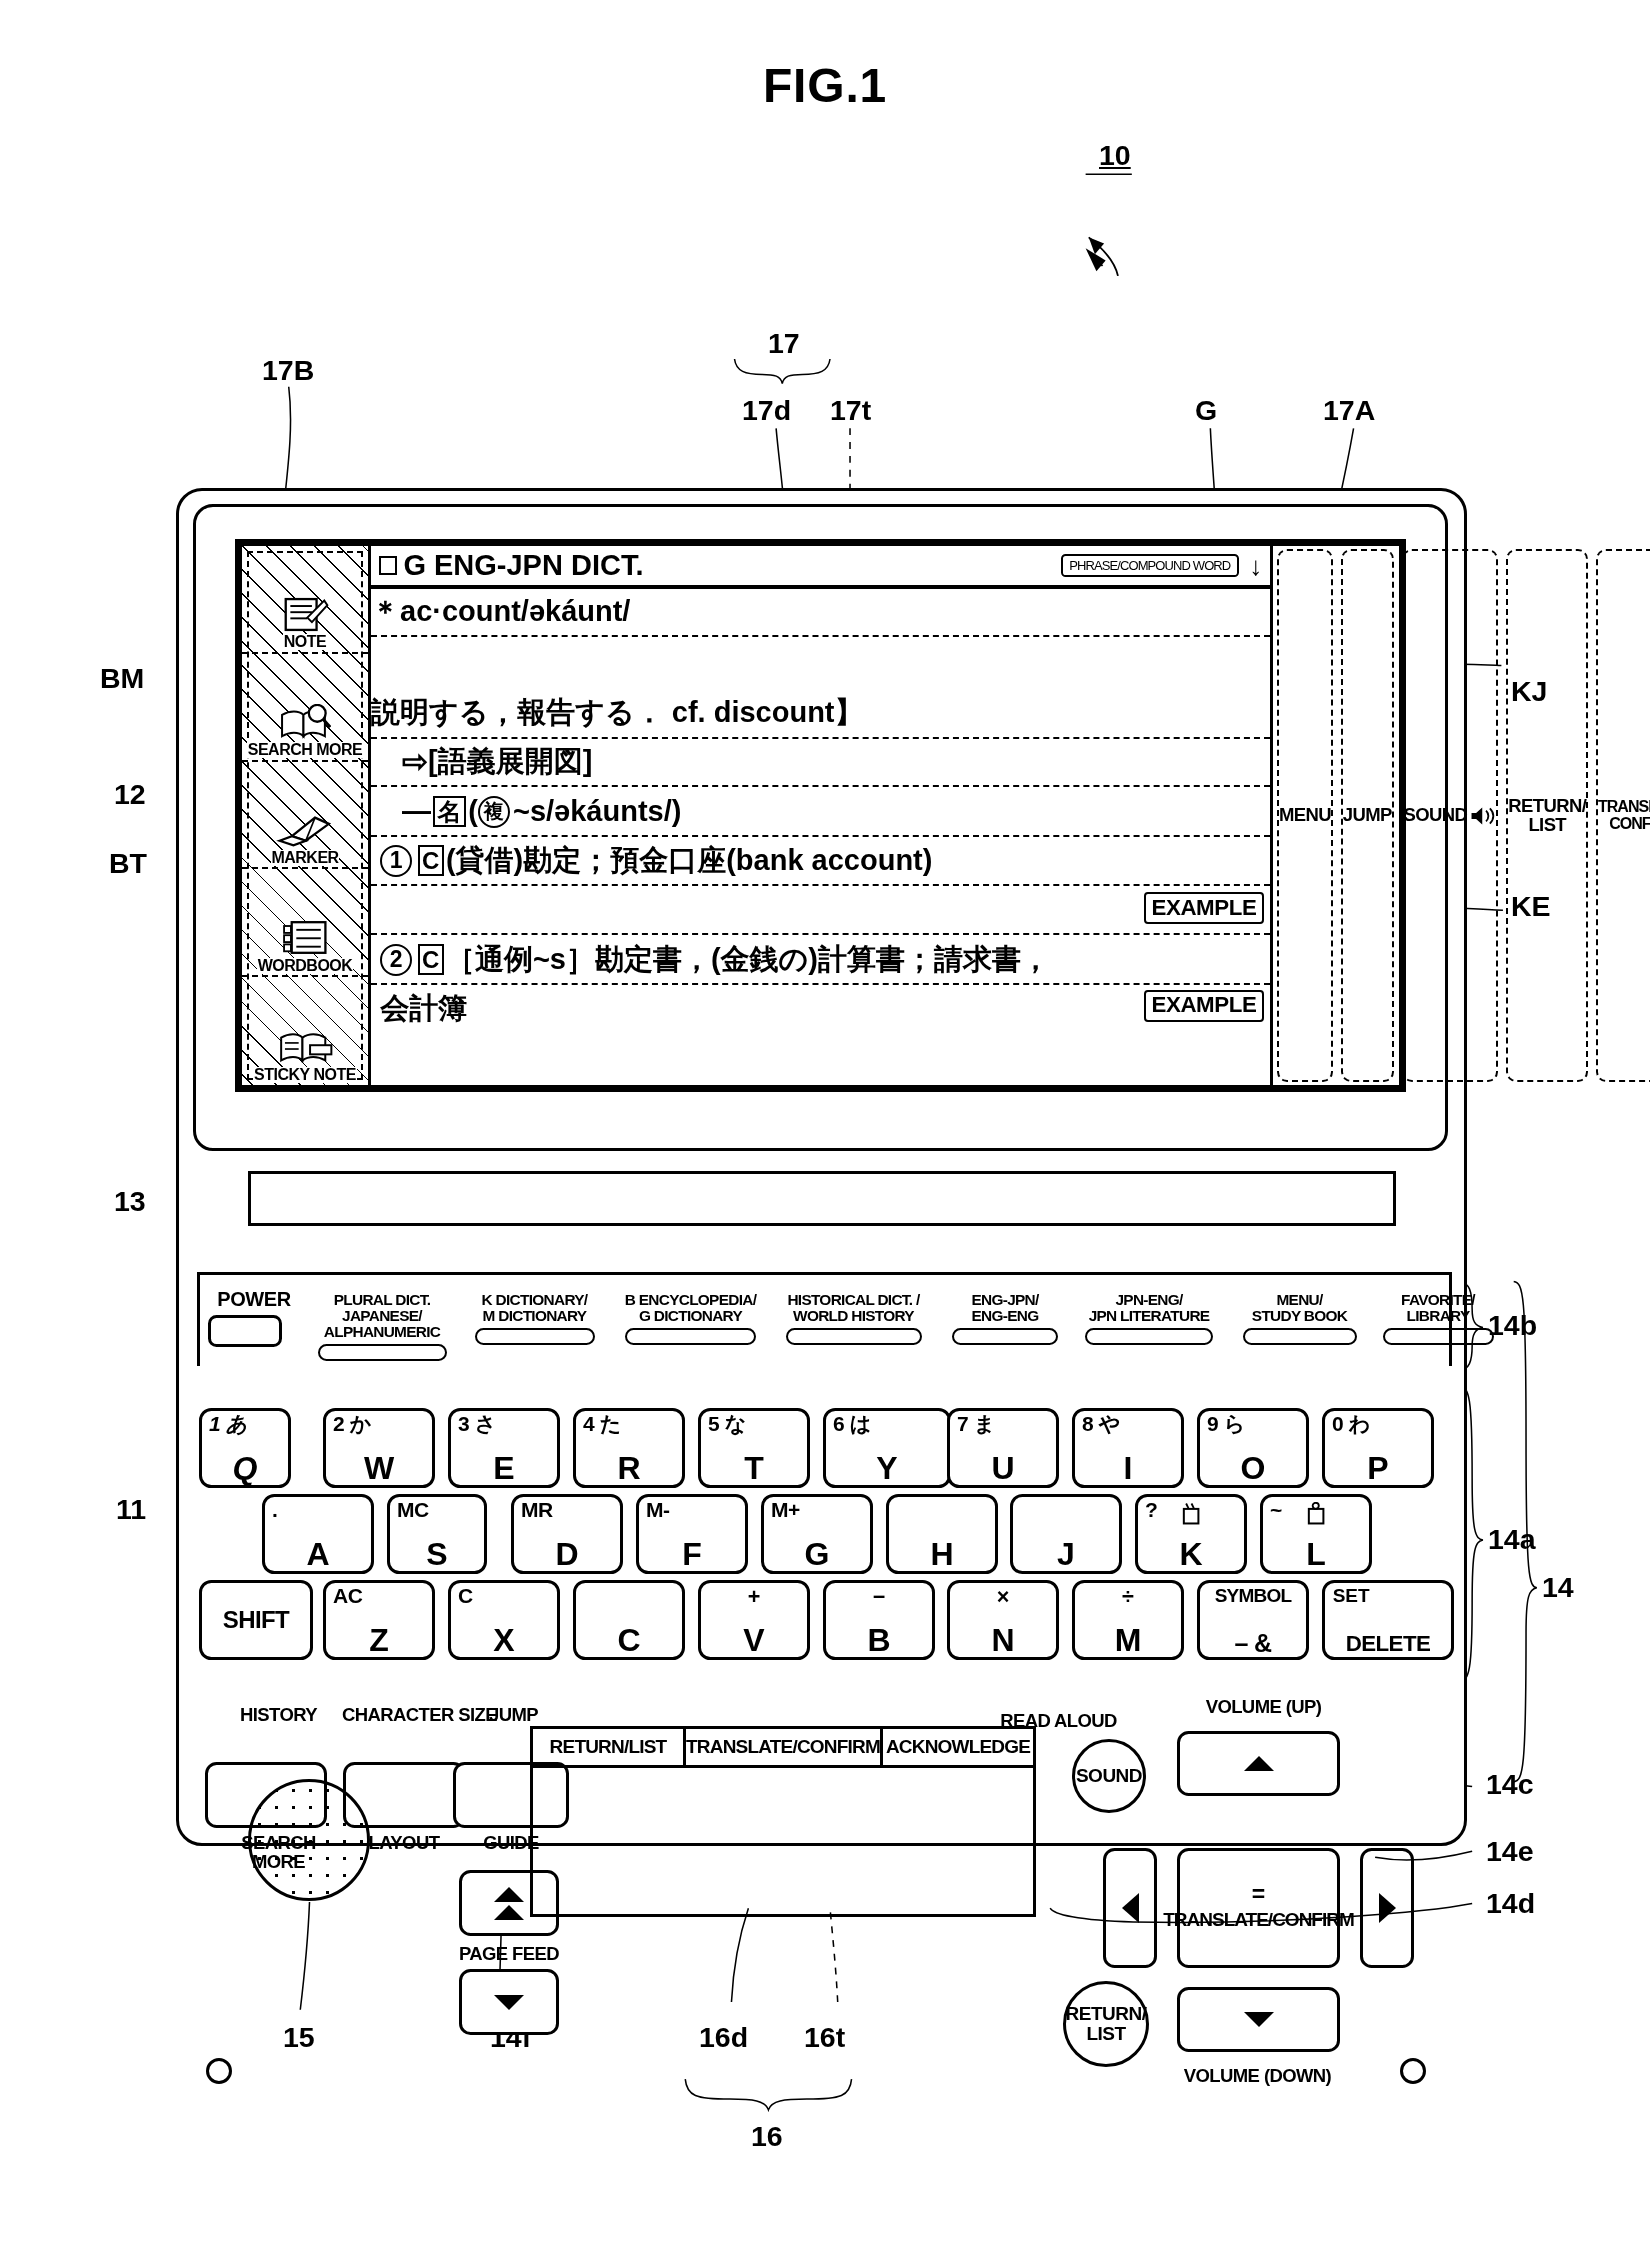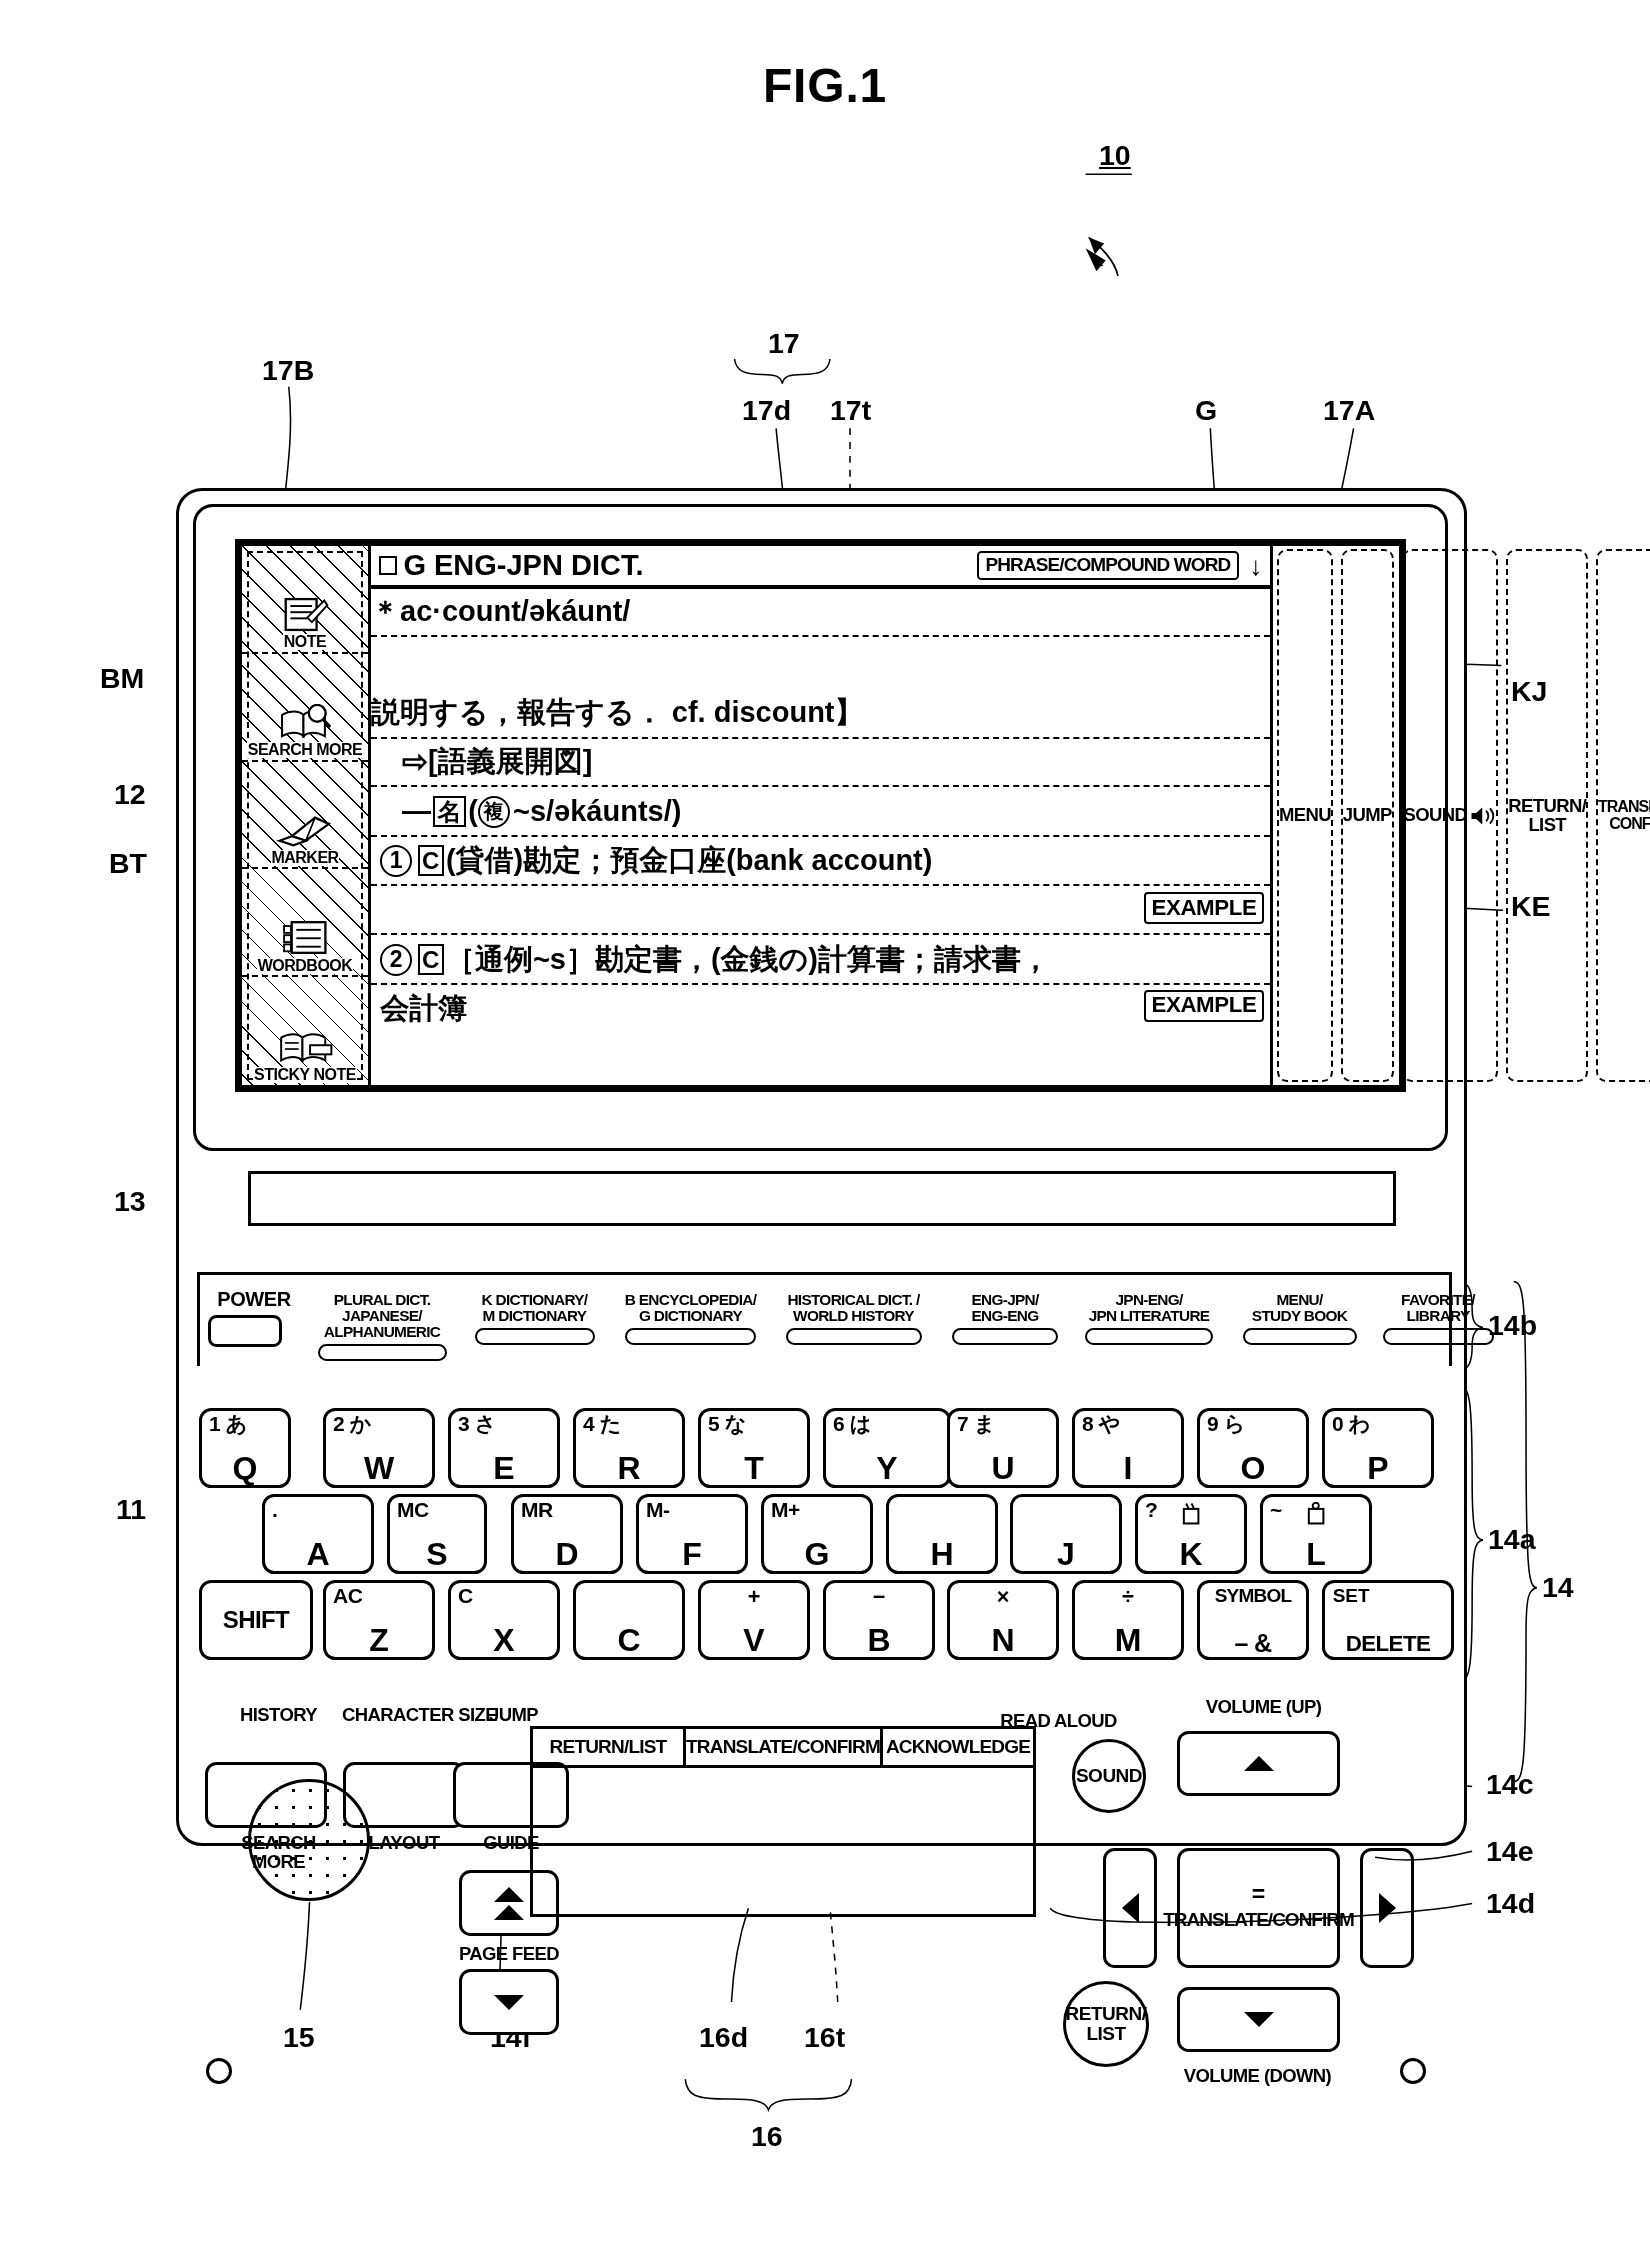--- a/index.html
+++ b/index.html
@@ -71,21 +71,21 @@
   #lcd-titlebar {
     height:43px; flex:0 0 43px; border-bottom:4.6px solid #000;
     display:flex; align-items:center; padding:0 6.2px 0 7.7px;
   }
   #dict-checkbox {
     width:18.5px; height:18.5px; border:2.3px solid #000; flex:0 0 auto; margin-right:6.2px;
   }
   #dict-name { font-size:29px; font-weight:bold; letter-spacing:0px; }
   #phrase-tag {
     margin-left:auto; border:2.3px solid #000; border-radius:4.6px;
-    padding:1.5px 6.2px 2.3px; font-size:19px; font-weight:bold; letter-spacing:-0.9px;
+    padding:1.5px 6.2px 2.3px; font-size:13px; font-weight:normal; letter-spacing:-0.9px;
   }
   #scroll-down-arrow {
     margin-left:10.8px; margin-right:1.5px; font-size:26px; line-height:1; font-weight:bold;
   }
   #entry-body { flex:1 1 auto; position:relative; }
   .eline {
     position:absolute; left:0; right:0;
     border-bottom:2.3px dashed #000;
     display:flex; align-items:center;
     font-size:29px; font-weight:bold; white-space:nowrap;
@@ -491,21 +491,21 @@
 STUDY BOOK</div>
     <div class="pill" style="width:114px;"></div>
   </div>
   <div class="fnkey" style="left:1166px; top:9.2px; width:128px;">
     <div class="cap" style="white-space:pre-line;">FAVORITE/
 LIBRARY</div>
     <div class="pill" style="width:111px;"></div>
   </div>
 </div>
 
-<div class="abs key" style="left:199px;top:1408px;width:92px;height:80px;">
+<div class="abs key" style="left:199px;top:1408px;width:92px;height:80px;font-style:italic;">
   <span class="sup">1 あ</span>
   <span class="main">Q</span>
   </div>
 <div class="abs key" style="left:323px;top:1408px;width:112px;height:80px;">
   <span class="sup">2 か</span>
   <span class="main">W</span>
   </div>
 <div class="abs key" style="left:448px;top:1408px;width:112px;height:80px;">
   <span class="sup">3 さ</span>
   <span class="main">E</span>

